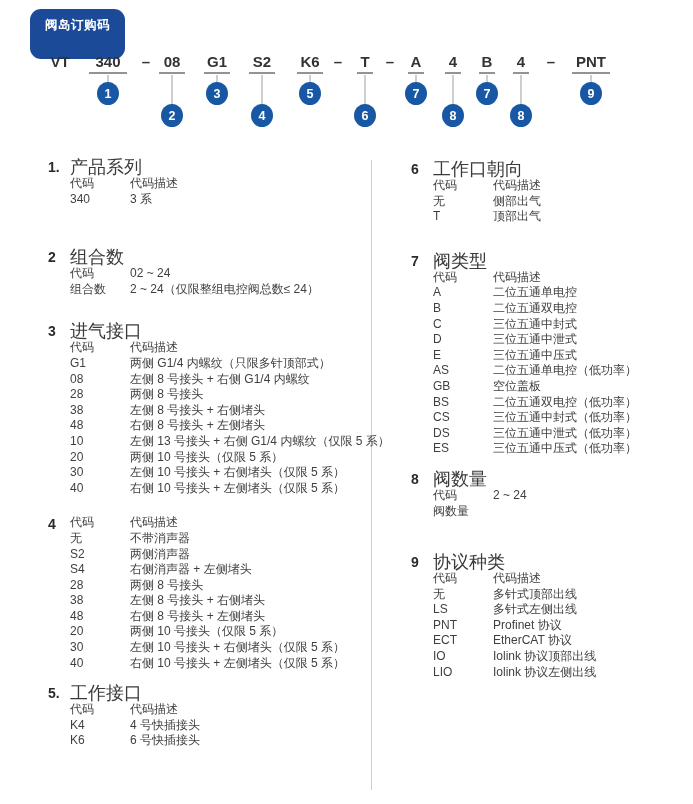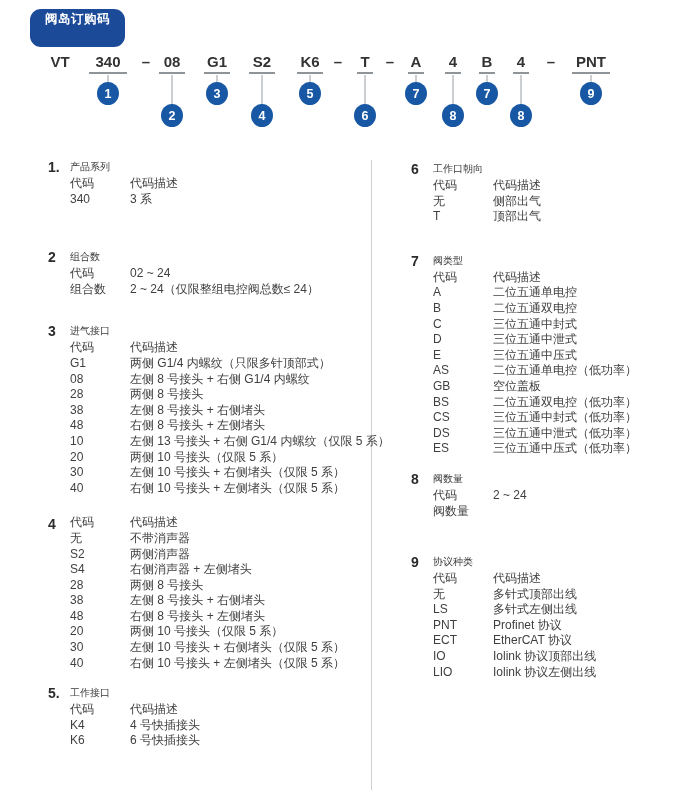--- a/index.html
+++ b/index.html
@@ -2,21 +2,21 @@
 <html style="--accent: #1b4a99; --circle: #1757a3;"><head>
 <meta charset="utf-8">
 <style>
   html,body{margin:0;padding:0}
   body{
     width:693px;height:804px;background:#ffffff;position:relative;overflow:hidden;
     font-family:"Liberation Sans","DejaVu Sans",sans-serif;color:#3d3d3d;
   }
   .badge{
     position:absolute;left:30px;top:9px;height:38px;line-height:21px;
-    padding:0 15px;border-radius:11px;background:var(--accent,#1b4a99);
+    padding:6px 15px;border-radius:11px;background:var(--accent,#1b4a99);
     color:#fff;font-size:12.5px;font-weight:bold;letter-spacing:.5px;
   }
   
   .code-text{
     position:absolute;top:53px;transform:translateX(-50%);
     font-size:15px;font-weight:bold;color:#333;white-space:nowrap;
   }
   .useg{position:absolute;top:72px;height:2px;background:#8f9499;transform:translateX(-50%)}
   .connector{position:absolute;width:1px;background:#9aa0a6;transform:translateX(-50%)}
   .connector.upper{top:75px;height:8px}
@@ -28,21 +28,21 @@
   }
   .marker.upper{top:82px}
   .marker.lower{top:104px}
   
   .divider{position:absolute;left:371px;top:160px;width:1px;height:630px;background:#cfcfcf}
   .col{position:absolute}
   .col-left{left:48px;top:158px;width:322px}
   .col-right{left:411px;top:160px;width:274px}
   .section{display:grid;grid-template-columns:22px 1fr}
   .sec-num{font-size:14px;font-weight:bold;color:#2b2b2b;line-height:18px}
-  .sec-title{font-size:10px;color:#3a3a3a;line-height:18px}
+  .sec-title{font-size:18px;color:#3a3a3a;line-height:18px}
   .row{display:grid;grid-template-columns:60px 1fr;line-height:15.6px}
   .row span{font-size:12px;color:#3f3f3f;white-space:nowrap}
 </style>
 </head>
 <body>
 
 <div class="badge">阀岛订购码</div>
 
 <div id="diagram">
     <span class="code-text" style="left: 60px;">VT</span>

